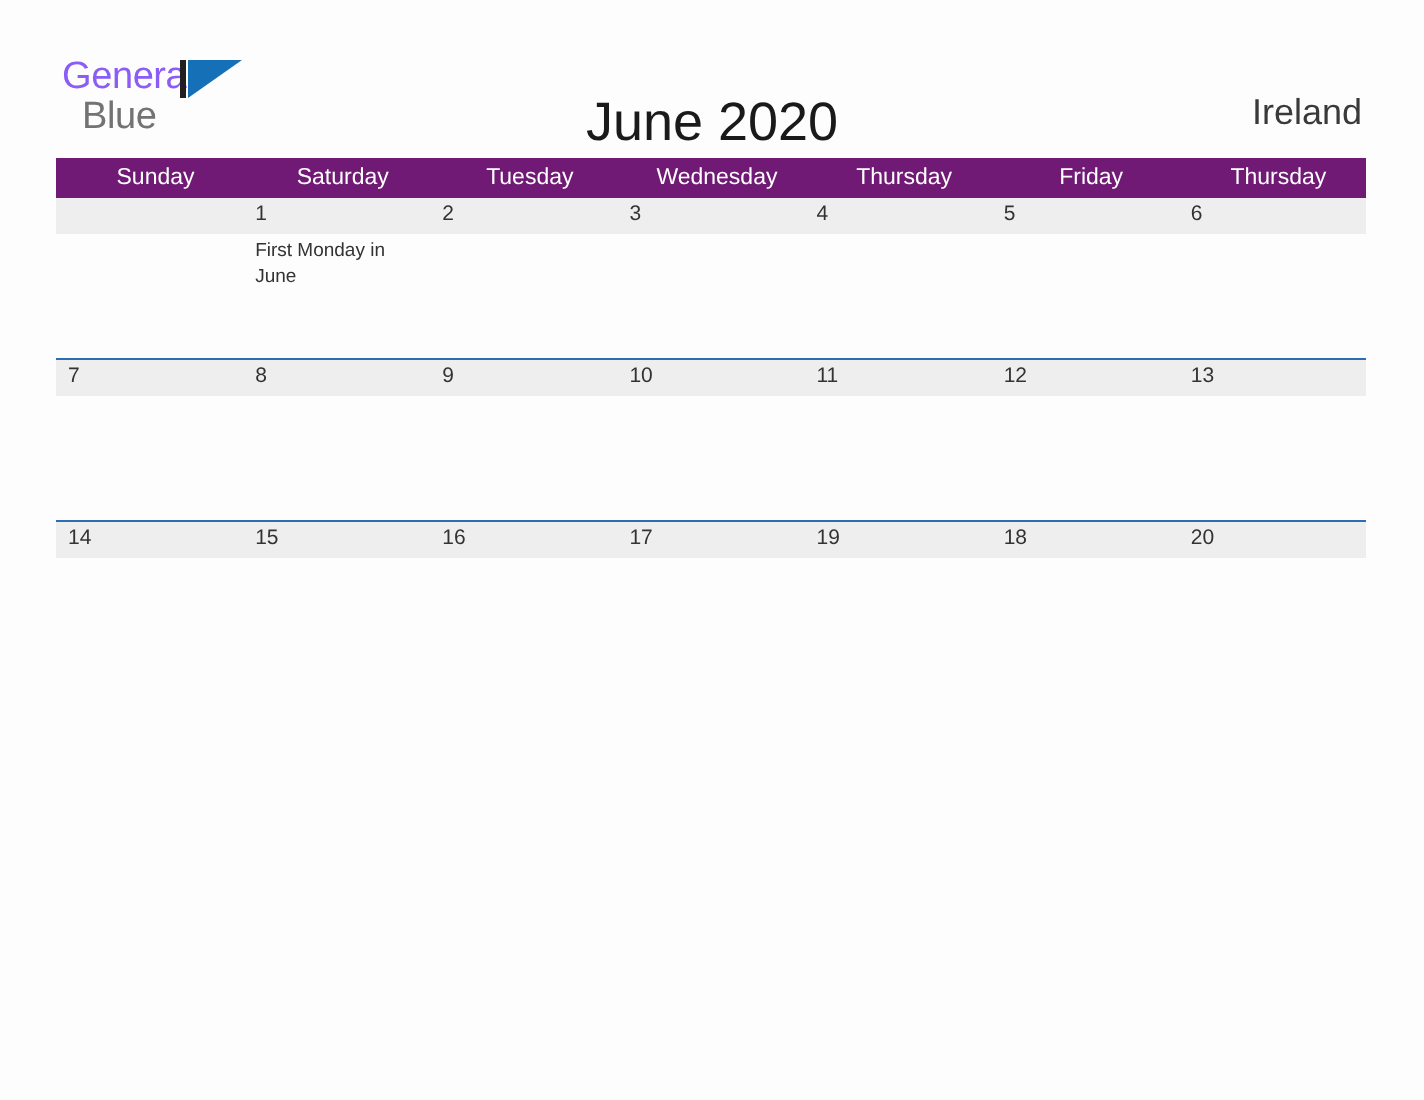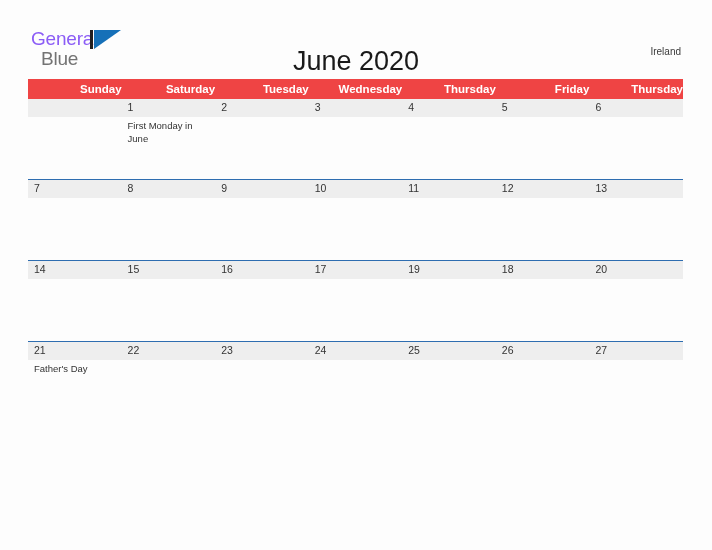--- a/index.html
+++ b/index.html
@@ -83,44 +83,44 @@
     font-size: 27px;
     color: #1a1a1a;
     font-weight: normal;
     letter-spacing: 0px;
   }
 
   .cal-locale {
     position: absolute;
     right: 31px;
     top: 46px;
-    font-size: 10px;
+    font-size: 18px;
     color: #3a3a3a;
   }
 
   
   .cal-wrap {
     position: absolute;
     left: 28px;
     top: 79px;
     width: 655px;
   }
 
   .cal-table {
     width: 100%;
     border-collapse: collapse;
     table-layout: fixed;
   }
 
   .cal-table th {
-    background: #ef4444;
+    background: #701a75;
     color: #ffffff;
     font-size: 11.5px;
-    font-weight: bold;
-    text-align: right;
+    font-weight: normal;
+    text-align: center;
     padding: 4px 0 4px 6px;
     height: 10px;
     border: none;
   }
 
   .cal-table td {
     vertical-align: top;
     padding: 0;
     border: none;
     border-top: 1px solid #2e6db0;
@@ -251,39 +251,15 @@
           <td>
             <div class="daynum-band">19</div>
           </td>
           <td>
             <div class="daynum-band">18</div>
           </td>
           <td>
             <div class="daynum-band">20</div>
           </td>
         </tr>
-        <tr class="week-row">
-          <td>
-            <div class="daynum-band">21</div>
-            <div class="event-text">Father's Day</div>
-          </td>
-          <td>
-            <div class="daynum-band">22</div>
-          </td>
-          <td>
-            <div class="daynum-band">23</div>
-          </td>
-          <td>
-            <div class="daynum-band">24</div>
-          </td>
-          <td>
-            <div class="daynum-band">25</div>
-          </td>
-          <td>
-            <div class="daynum-band">26</div>
-          </td>
-          <td>
-            <div class="daynum-band">27</div>
-          </td>
-        </tr>
       </tbody>
   </table>
 </div>
 
 </body></html>

